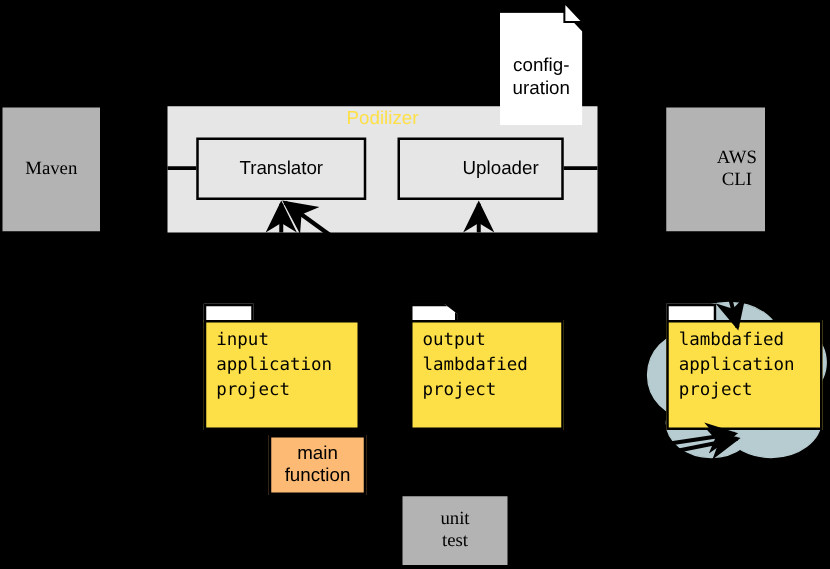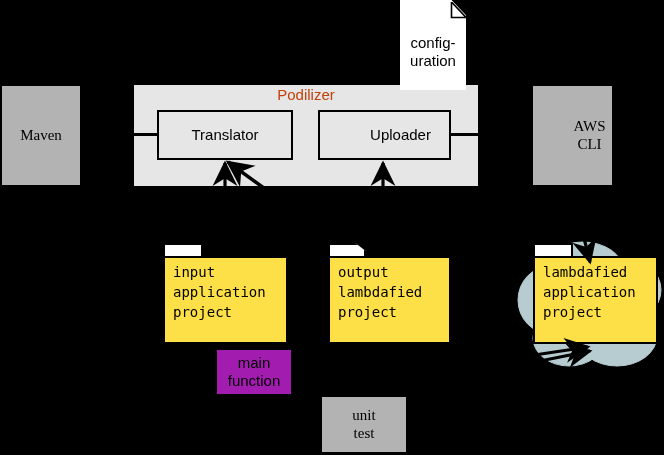--- a/index.html
+++ b/index.html
@@ -44,21 +44,21 @@
     left: 134px; top: 85px;
     width: 344px; height: 101px;
     background: #e6e6e6;
     box-sizing: border-box;
   }
   #podilizer-title {
     position: absolute;
     left: 134px; top: 84px;
     width: 344px; height: 20px;
     font-size: 15px;
-    color: #c2410c;
+    color: #fde047;
     display: flex;
     align-items: center;
     justify-content: center;
   }
   .inner-comp {
     background: #e6e6e6;
     border: 2.5px solid #000000;
     font-size: 15px;
   }
   #translator { left: 157px; top: 110px; width: 136px; height: 50px; }
@@ -69,21 +69,21 @@
     position: absolute;
     background: #000000;
     height: 3px;
   }
   #stub-left  { left: 134px; top: 133px; width: 24px; }
   #stub-right { left: 450px; top: 133px; width: 28px; }
 
   
   #configuration {
     position: absolute;
-    left: 400px; top: 0;
+    left: 400px; top: 10px;
     width: 66px; height: 90px;
     background: #ffffff;
     color: #000;
     font-size: 15px;
     box-sizing: border-box;
     clip-path: polygon(0 0, 78% 0, 100% 17%, 100% 100%, 0 100%);
     display: flex;
     align-items: center;
     justify-content: center;
     text-align: center;
@@ -133,21 +133,21 @@
 
   #lambda-project { left: 533px; top: 243px; width: 125px; height: 101px; z-index: 4; }
   #lambda-project .tab  { width: 40px; height: 15px; }
   #lambda-project .body { top: 13px; left: 0; width: 125px; height: 88px; }
 
   
   #main-function {
     position: absolute;
     left: 215px; top: 348px;
     width: 78px; height: 48px;
-    background: #a21caf;
+    background: #fdba74;
     border: 2px solid #000000;
     box-sizing: border-box;
     font-size: 15px;
     color: #000;
     display: flex;
     align-items: center;
     justify-content: center;
     text-align: center;
     line-height: 1.2;
     white-space: pre-line;

